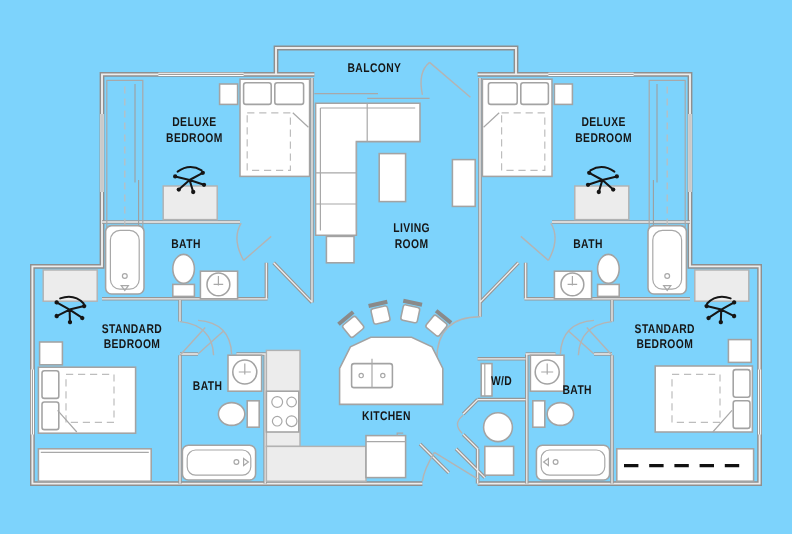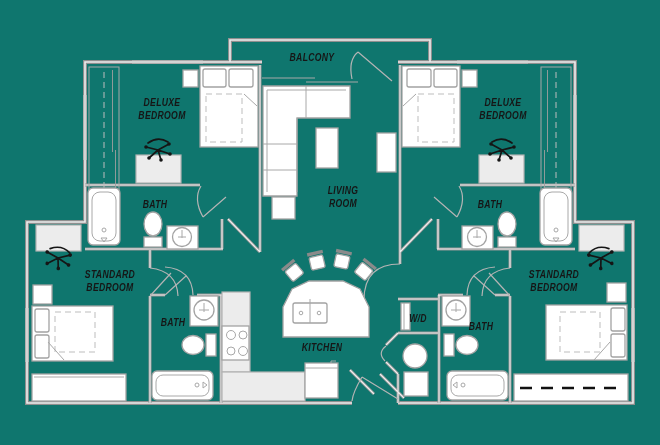--- a/index.html
+++ b/index.html
@@ -1,17 +1,17 @@
 <!DOCTYPE html>
 <html><head>
 <meta charset="utf-8">
 <style>
   html,body{margin:0;padding:0;background:#ffffff;}
-  .stage{position:relative;width:660px;height:445px;background:#0f766e;overflow:hidden;
-         font-family:"Liberation Sans",sans-serif;font-style:italic;}
+  .stage{position:relative;width:660px;height:445px;background:#7dd3fc;overflow:hidden;
+         font-family:"Liberation Sans",sans-serif;}
   .stage svg{position:absolute;left:0;top:0;}
   
   .wall-out{fill:none;stroke:#8f8f8f;stroke-width:4;}
   .wall-out-core{fill:none;stroke:#ededed;stroke-width:1.6;}
   .wall-in{fill:none;stroke:#979797;stroke-width:3;}
   .wall-in-core{fill:none;stroke:#efefef;stroke-width:1.1;}
   .win-bg{fill:none;stroke:#ffffff;stroke-width:2.6;}
   .win{fill:none;stroke:#9e9e9e;stroke-width:.9;}
   .furn{fill:#ffffff;stroke:#a3a3a3;stroke-width:1.3;}
   .furnfill{fill:#ececec;stroke:#b2b2b2;stroke-width:1.2;}

